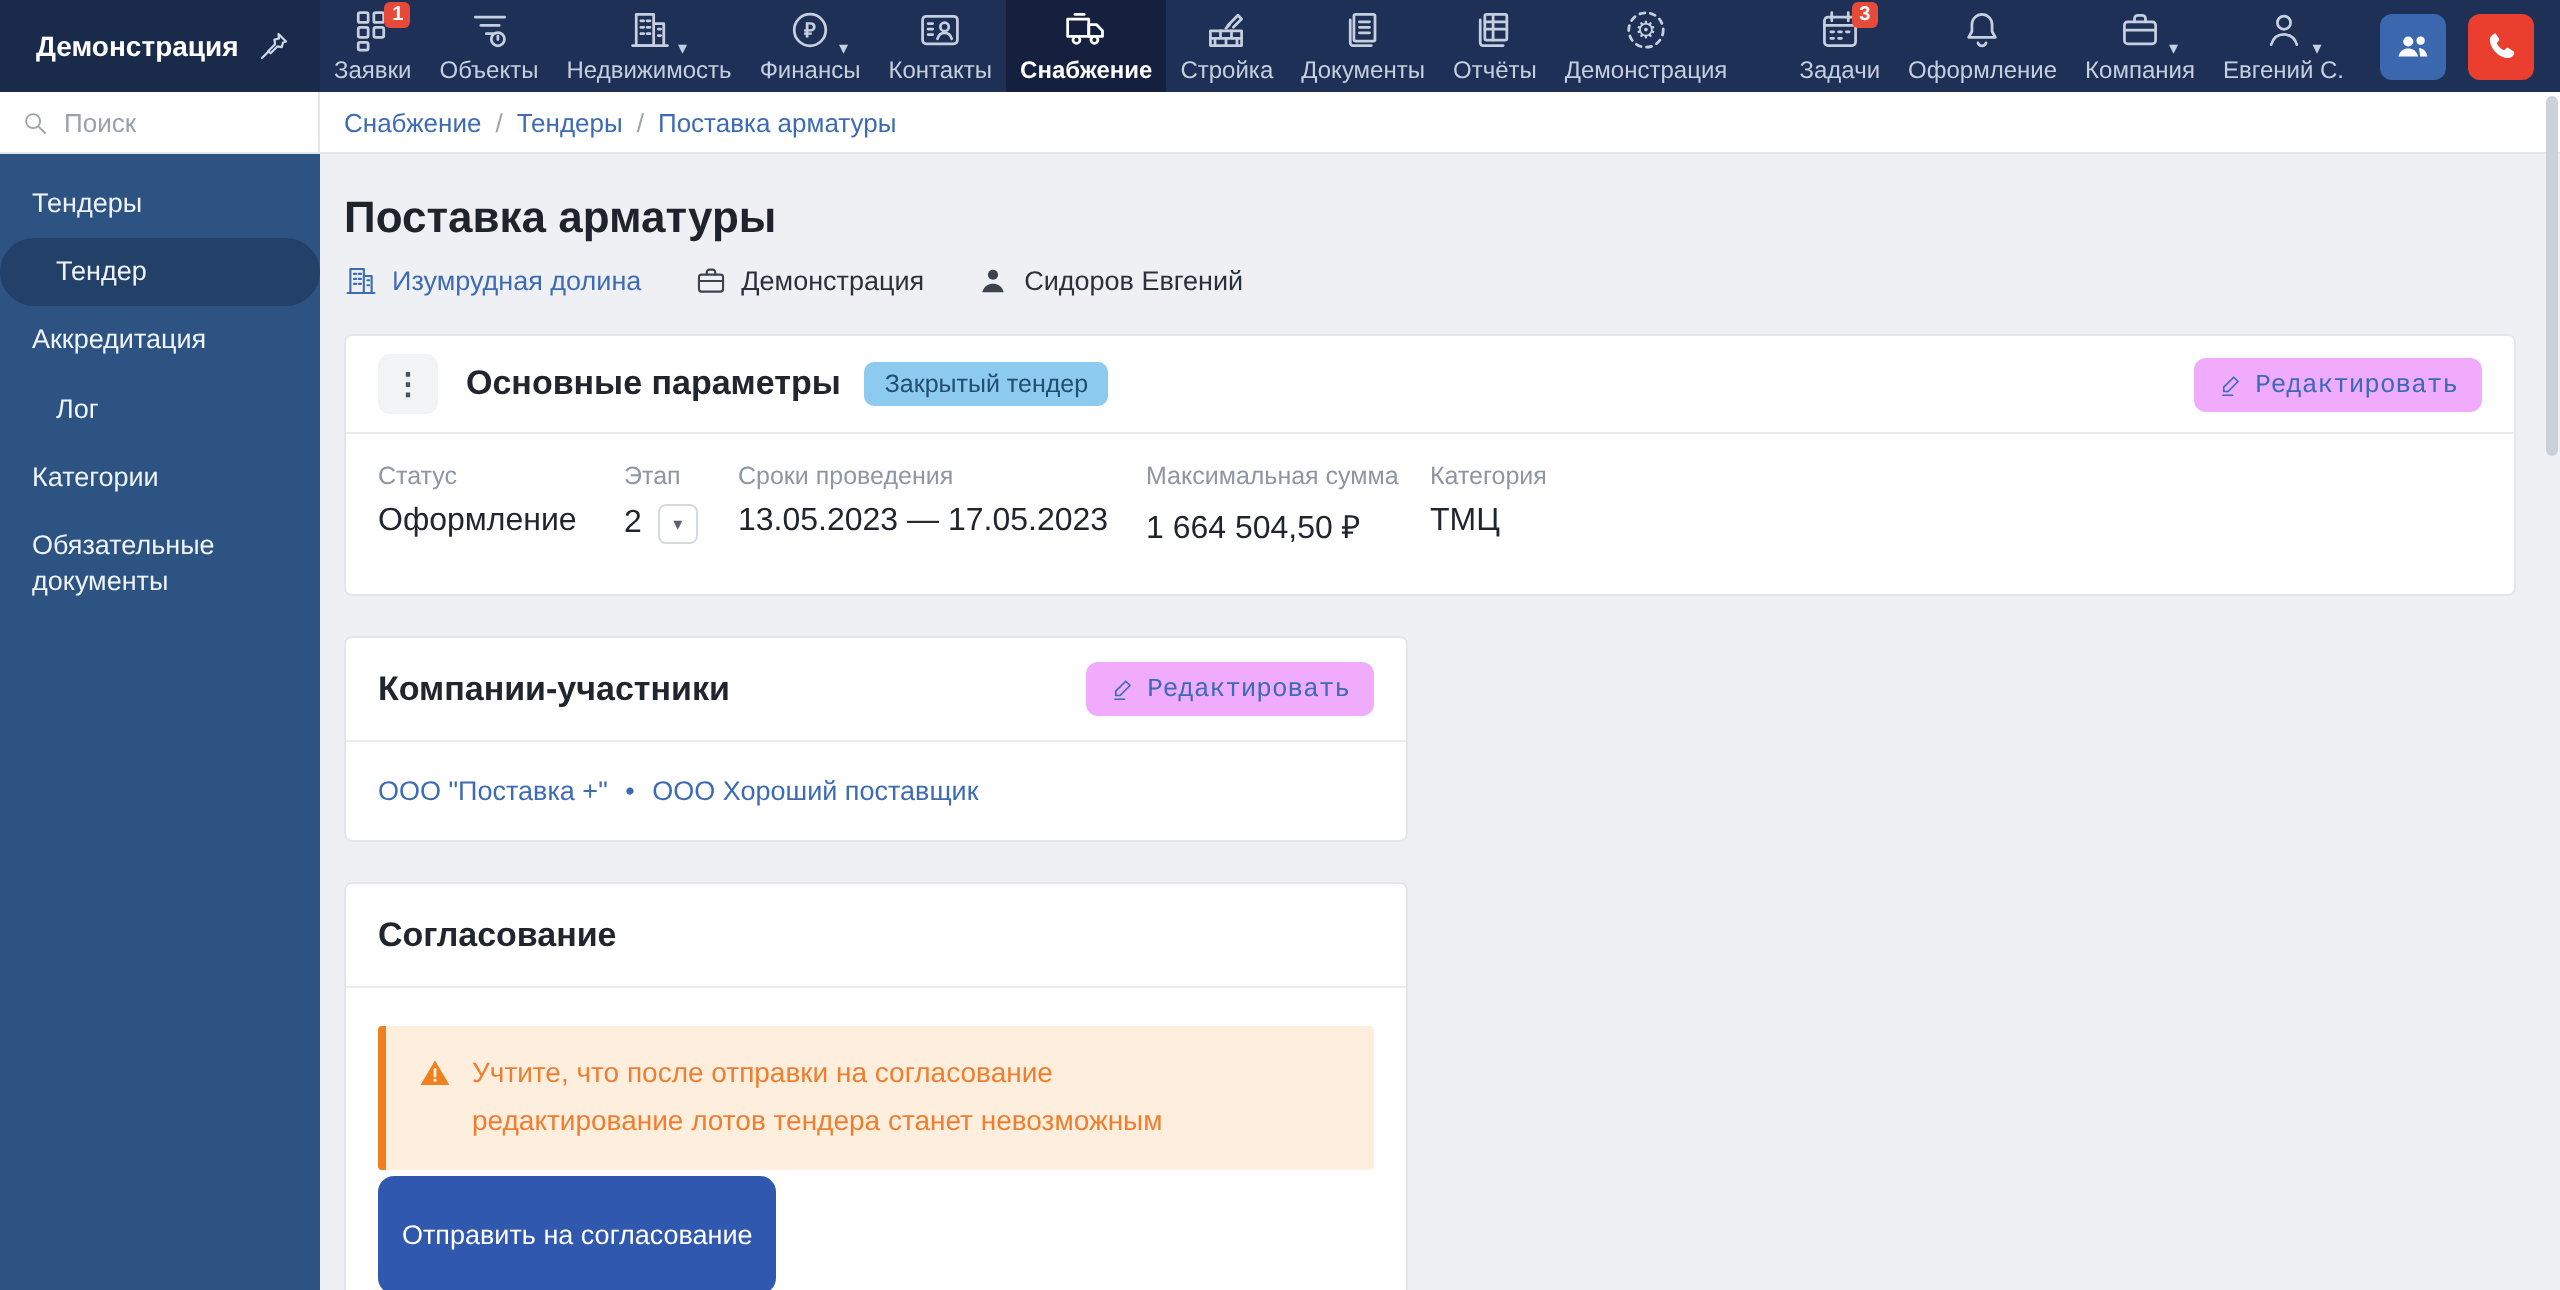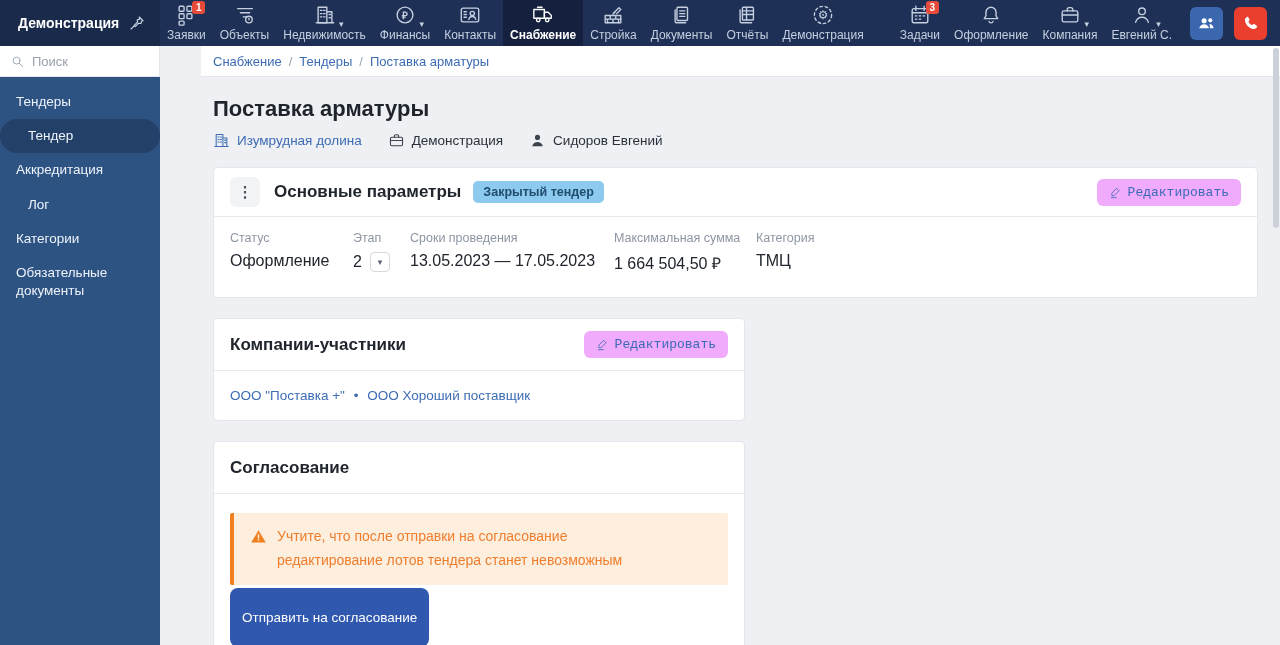--- a/index.html
+++ b/index.html
@@ -24,21 +24,21 @@
     border-radius:3px; padding:0 2px; }
   .caret-pop { position:absolute; bottom:-2px; right:-7px; font-size:9px; color:#c5cfe0; line-height:1; }
   .topbar-right { margin-left:auto; display:flex; align-items:stretch; }
   .sq-btn { width:33px; height:33px; border-radius:6px; border:none; display:flex; align-items:center;
     justify-content:center; align-self:center; margin-left:11px; cursor:pointer; color:#fff; }
   .sq-btn .svg { width:19px; height:19px; display:inline-flex; }
   .sq-btn.blue { background:#3b67ae; }
   .sq-btn.red  { background:#ea3f2f; margin-right:13px; }
 
   
-  .shell { flex:1; display:flex; min-height:0;gap:41px; }
+  .shell { flex:1; display:flex; min-height:0; }
 
   
   .sidebar { width:160px; flex-shrink:0; display:flex; flex-direction:column; background:#2d5383; }
   .sidebar-search { height:31px; background:#fff; border-bottom:1px solid #e3e6ea; border-right:1px solid #e3e6ea;
     display:flex; align-items:center; gap:7px; padding:0 10px; flex-shrink:0; }
   .sidebar-search .svg { width:15px; height:15px; color:#9aa3af; flex-shrink:0; }
   .sidebar-search input { border:none; outline:none; width:100%; font-size:13px;
     font-family:"Liberation Sans",sans-serif; color:#333; background:transparent; }
   .sidebar-search input::placeholder { color:#98a1ad; }
   .side-nav { padding-top:8px; color:#eef3fa; font-size:13.5px; }
@@ -61,21 +61,21 @@
   .meta-item.link { color:#3d6cb4; cursor:pointer; }
   .meta-item.link .svg { color:#3d6cb4; }
 
   .card { background:#fff; border:1px solid #e3e6ea; border-radius:4px; }
   .card-header { display:flex; align-items:center; padding:9px 16px; min-height:47px; }
   .card-title { font-size:17px; font-weight:bold; color:#21262e; }
   .card-divider { border-top:1px solid #e8eaee; }
   .kebab-btn { width:30px; height:30px; background:#f2f3f5; border:none; border-radius:6px;
     color:#4a5360; font-size:15px; font-weight:bold; margin-right:14px; cursor:pointer;
     display:flex; align-items:center; justify-content:center; }
-  .tag { background:#8ccaf0; color:#214d6e; font-size:12.5px; padding:4px 10px; border-radius:5px; margin-left:12px;font-weight:bold; }
+  .tag { background:#8ccaf0; color:#214d6e; font-size:12.5px; padding:4px 10px; border-radius:5px; margin-left:12px; }
   .edit-btn { margin-left:auto; background:#f0abfc; color:#3b6ab8; border:none; border-radius:6px;
     padding:6px 12px; font-size:13px; font-family:Liberation Mono, monospace; cursor:pointer;
     display:flex; align-items:center; gap:6px; }
   .edit-btn .svg { width:13px; height:13px; display:inline-flex; }
 
   .card-main { margin-top:18px; }
   .fields-row { display:flex; padding:14px 16px 23px; }
   .field .f-label { font-size:12.5px; color:#8e96a3; margin-bottom:7px; }
   .field .f-value { font-size:16px; color:#21262e; font-weight:500; }
   .field-status { width:123px; }

